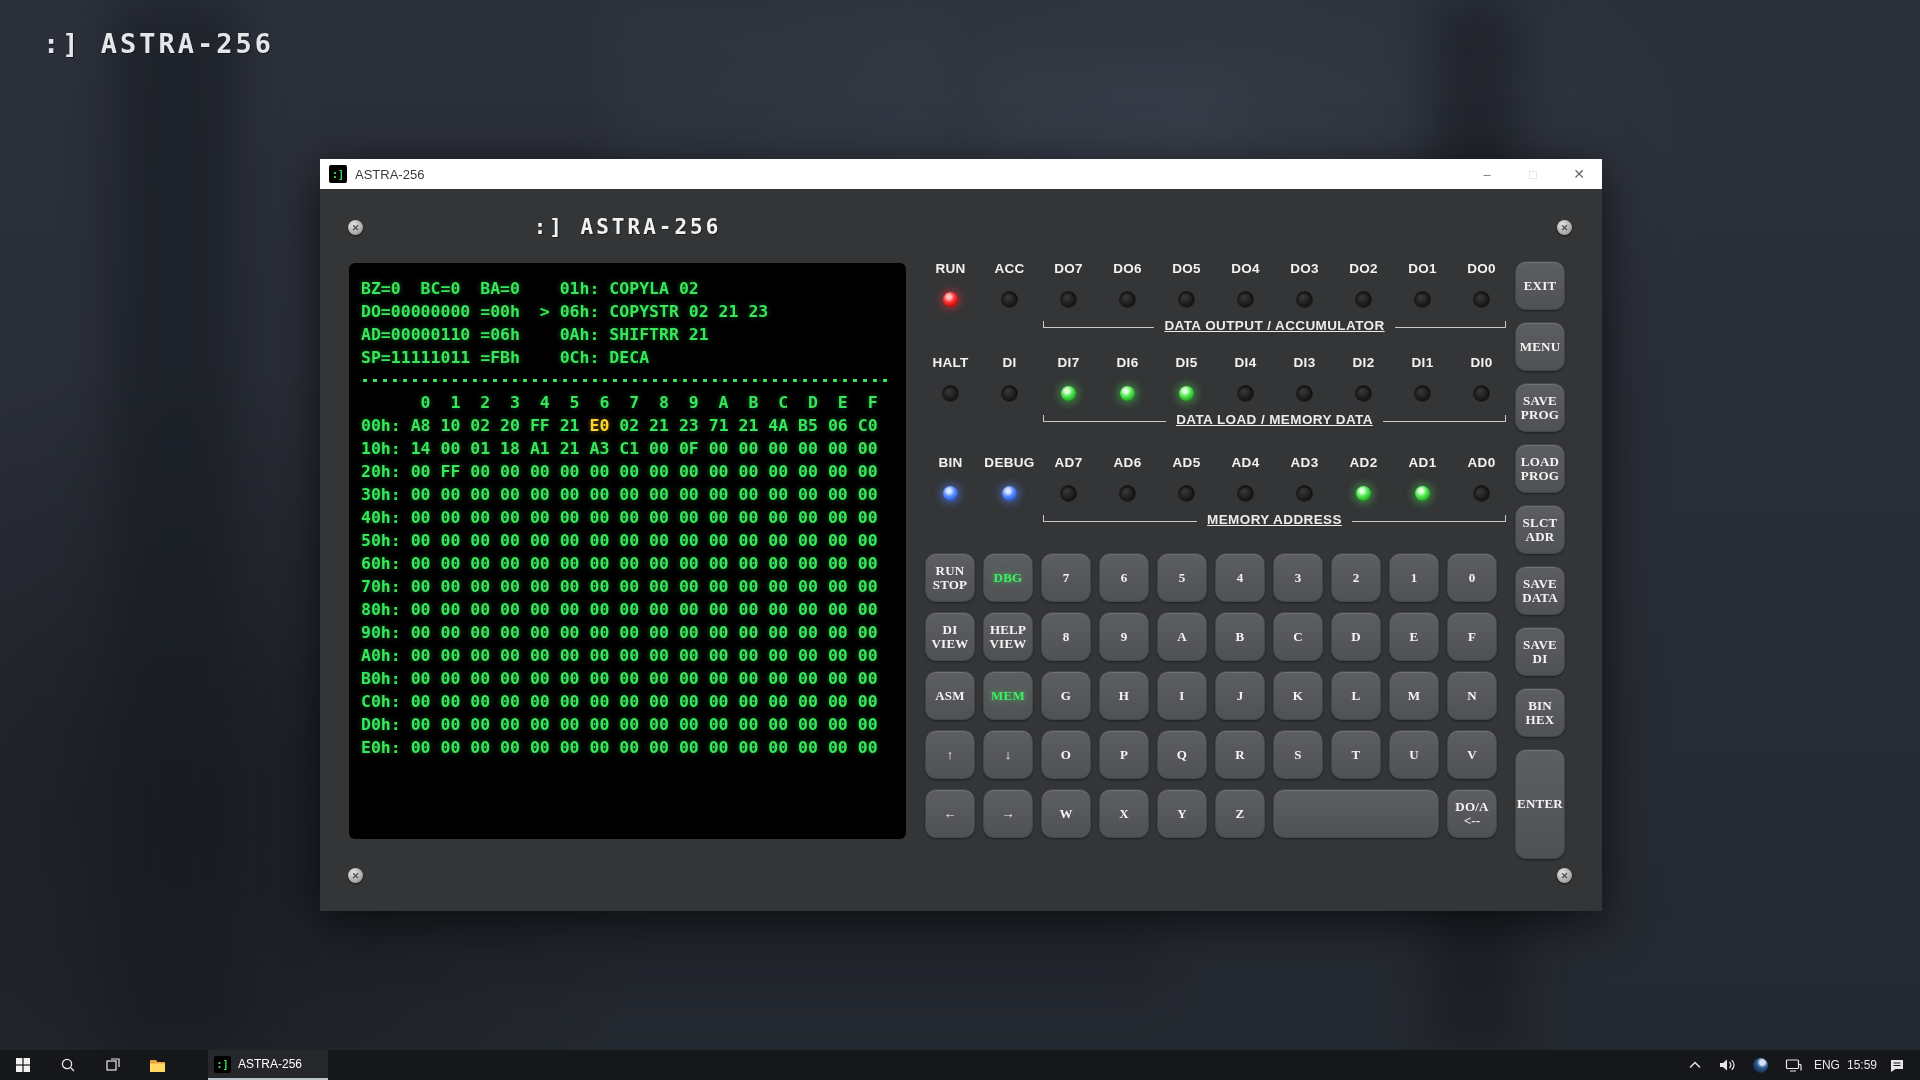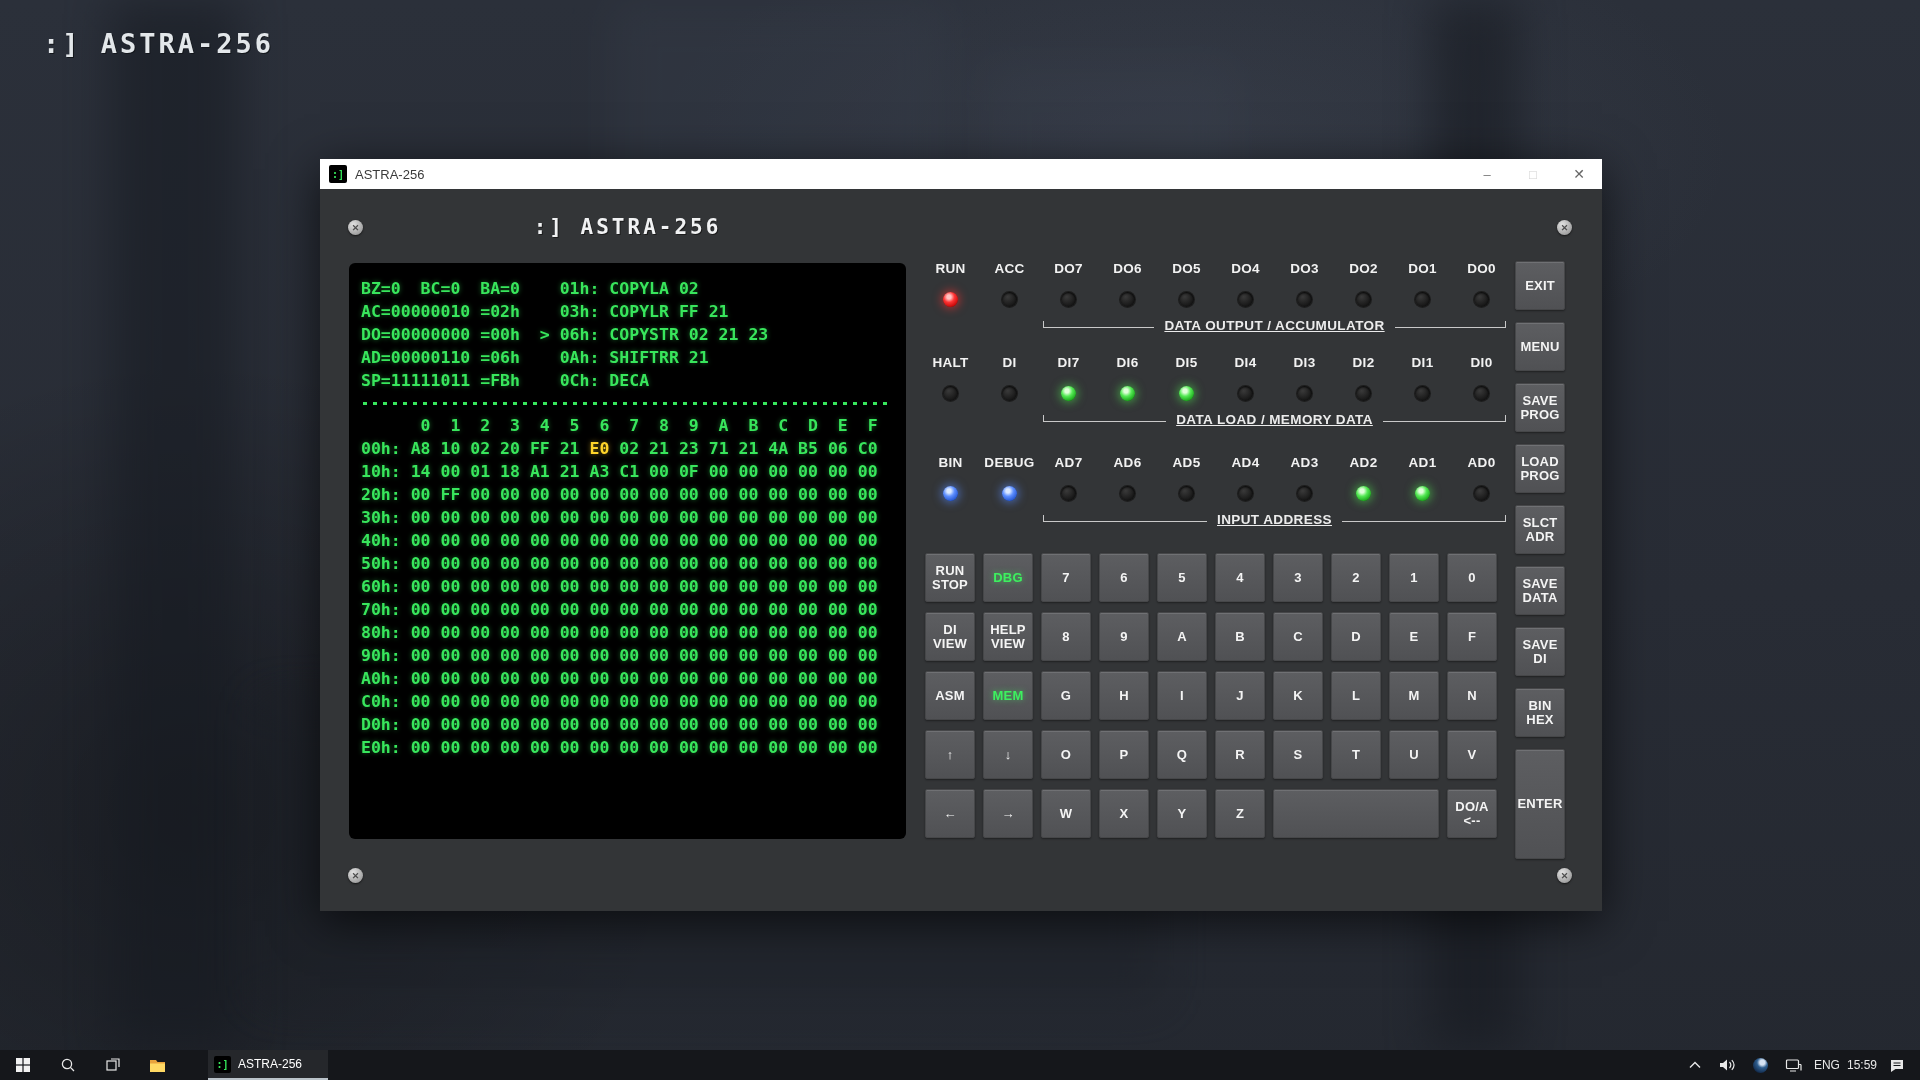--- a/index.html
+++ b/index.html
@@ -82,24 +82,24 @@
   .g-line{flex:1;margin-top:4px;height:6px;border-bottom:1px solid #c9c9c9;}
   .g-line.l{border-left:1px solid #c9c9c9;}
   .g-line.r{border-right:1px solid #c9c9c9;}
   .g-text{padding:0 10px;line-height:18px;font-size:13.5px;font-weight:bold;
     color:#ececec;letter-spacing:.4px;white-space:nowrap;text-decoration:underline;}
 
   
   .keypad{position:absolute;left:605px;top:364px;display:grid;
     grid-template-columns:repeat(10,50px);grid-auto-rows:49px;gap:10px 8px;}
   .key{background:linear-gradient(#5d5e61,#505154);border:1px solid #464749;
-    border-radius:2px;box-shadow:inset 0 1px 0 rgba(255,255,255,.12),0 1px 2px rgba(0,0,0,.4);
+    border-radius:11px;box-shadow:inset 0 1px 0 rgba(255,255,255,.12),0 1px 2px rgba(0,0,0,.4);
     color:#f4f4f4;font-size:13px;font-weight:bold;line-height:14px;text-align:center;
     display:flex;align-items:center;justify-content:center;white-space:pre-line;
-    letter-spacing:.2px;cursor:default;}
+    letter-spacing:.2px;cursor:default;font-family:Liberation Serif, serif;}
   .key.accent{color:#3df05f;text-shadow:0 0 6px rgba(61,240,95,.6);}
   .key.span3{grid-column:span 3;}
 
   
   .side-col{position:absolute;left:1195px;top:72px;width:50px;display:flex;
     flex-direction:column;gap:12px;}
   .side-col .key{height:47px;flex:none;}
   .side-col .key.tall{height:108px;}
 
   
@@ -144,37 +144,37 @@
     <div class="screw tl">✕</div>
     <div class="screw tr">✕</div>
     <div class="screw bl">✕</div>
     <div class="screw br">✕</div>
 
     <div class="header-logo">:] ASTRA-256</div>
 
     <div class="terminal">
       <div id="terminal-text">
           <div class="t-line">BZ=0  BC=0  BA=0    01h: COPYLA 02</div>
-          <div class="t-line">AC=00000010 =02h    03h: COPYLR FF 21</div>
           <div class="t-line">DO=00000000 =00h  &gt; 06h: COPYSTR 02 21 23</div>
           <div class="t-line">AD=00000110 =06h    0Ah: SHIFTRR 21</div>
           <div class="t-line">SP=11111011 =FBh    0Ch: DECA</div>
           <div class="t-sep"></div>
           <div class="t-line">      0  1  2  3  4  5  6  7  8  9  A  B  C  D  E  F</div>
           <div class="t-line">00h: A8 10 02 20 FF 21 <span class="hl">E0</span> 02 21 23 71 21 4A B5 06 C0</div>
           <div class="t-line">10h: 14 00 01 18 A1 21 A3 C1 00 0F 00 00 00 00 00 00</div>
           <div class="t-line">20h: 00 FF 00 00 00 00 00 00 00 00 00 00 00 00 00 00</div>
           <div class="t-line">30h: 00 00 00 00 00 00 00 00 00 00 00 00 00 00 00 00</div>
           <div class="t-line">40h: 00 00 00 00 00 00 00 00 00 00 00 00 00 00 00 00</div>
           <div class="t-line">50h: 00 00 00 00 00 00 00 00 00 00 00 00 00 00 00 00</div>
           <div class="t-line">60h: 00 00 00 00 00 00 00 00 00 00 00 00 00 00 00 00</div>
           <div class="t-line">70h: 00 00 00 00 00 00 00 00 00 00 00 00 00 00 00 00</div>
           <div class="t-line">80h: 00 00 00 00 00 00 00 00 00 00 00 00 00 00 00 00</div>
           <div class="t-line">90h: 00 00 00 00 00 00 00 00 00 00 00 00 00 00 00 00</div>
           <div class="t-line">A0h: 00 00 00 00 00 00 00 00 00 00 00 00 00 00 00 00</div>
+          <div class="t-line">B0h: 00 00 00 00 00 00 00 00 00 00 00 00 00 00 00 00</div>
           <div class="t-line">C0h: 00 00 00 00 00 00 00 00 00 00 00 00 00 00 00 00</div>
           <div class="t-line">D0h: 00 00 00 00 00 00 00 00 00 00 00 00 00 00 00 00</div>
           <div class="t-line">E0h: 00 00 00 00 00 00 00 00 00 00 00 00 00 00 00 00</div>
         </div>
     </div>
 
     <div class="led-row r1">
       <div class="led-labels">
           <div class="led-label">RUN</div>
           <div class="led-label">ACC</div>
@@ -316,21 +316,21 @@
           </div>
           <div class="led-cell">
             <div class="led green"></div>
           </div>
           <div class="led-cell">
             <div class="led"></div>
           </div>
         </div>
       <div class="group">
         <div class="g-line l"></div>
-        <div class="g-text">INPUT ADDRESS</div>
+        <div class="g-text">MEMORY ADDRESS</div>
         <div class="g-line r"></div>
       </div>
     </div>
 
     <div class="keypad" id="keypad">
         <div class="key">RUN
 STOP</div>
         <div class="key accent">DBG</div>
         <div class="key">7</div>
         <div class="key">6</div>

